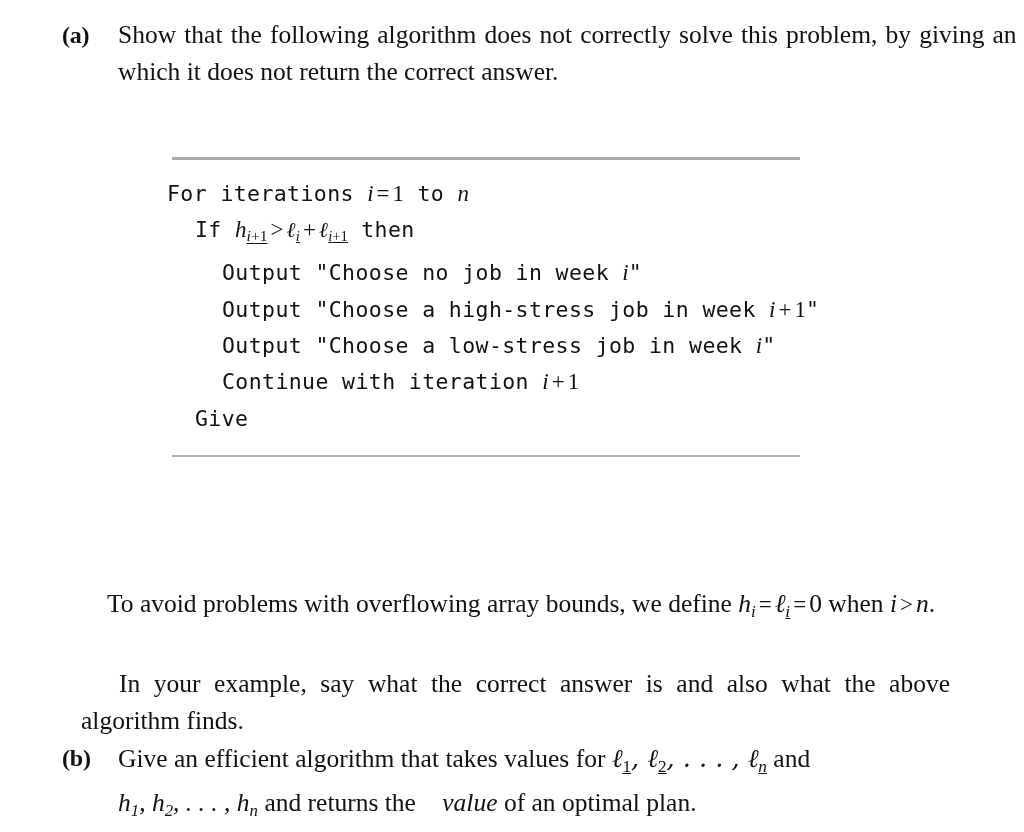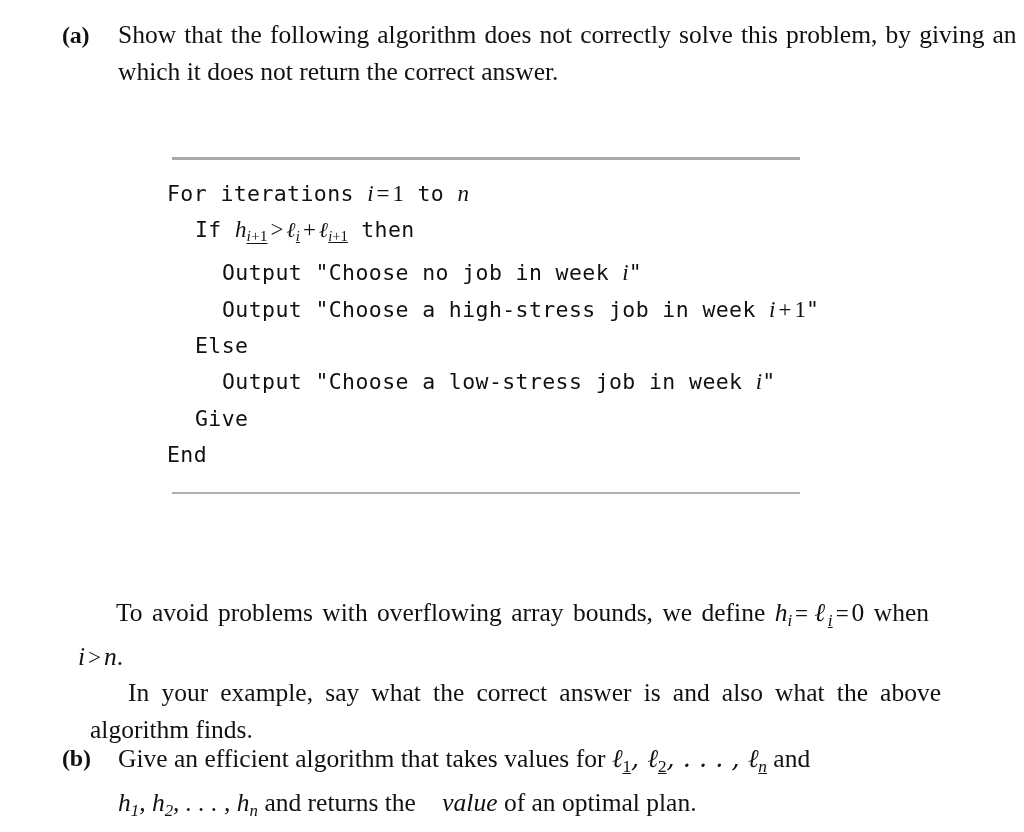--- a/index.html
+++ b/index.html
@@ -42,21 +42,21 @@
     line-height: 36.5px;
     letter-spacing: -0.2px;
   }
 
   
   .para {
     font-size: 25.5px;
     line-height: 36.5px;
     text-align: justify;
     text-justify: inter-word;
-    margin: 16px;
+    margin: 7px;
     padding-left: 62px;
     padding-right: 79px;
     text-indent: 38px;
   }
 
   
   .algo-block {
     margin: 0;
     padding: 0;
   }
@@ -144,28 +144,27 @@
 
       <div class="algo-line lvl0">For iterations <span class="m">i</span><span class="op">=</span><span class="mr">1</span> to <span class="m">n</span></div>
 
       <div class="algo-line lvl1">If <span class="m">h<sub class="sb">i<span class="up">+1</span></sub></span><span class="op">&gt;</span><span class="ell">ℓ<sub class="sb">i</sub></span><span class="op">+</span><span class="ell">ℓ<sub class="sb">i<span class="up">+1</span></sub></span> then</div>
 
       <div class="algo-line lvl2">Output "Choose no job in week <span class="m">i</span>"</div>
 
       <div class="algo-line lvl2">Output "Choose a high-stress job in week <span class="m">i</span><span class="op">+</span><span class="mr">1</span>"</div>
 
 
-      <div class="algo-line lvl1">Else</div>
 
       <div class="algo-line lvl2">Output "Choose a low-stress job in week <span class="m">i</span>"</div>
 
+      <div class="algo-line lvl2">Continue with iteration <span class="m">i</span><span class="op">+</span><span class="mr">1</span></div>
 
       <div class="algo-line lvl1">Give</div>
 
-      <div class="algo-line lvl0">End</div>
     </div>
 
     <div class="rule thin" style="margin-top:18px;"></div>
   </div>
 
   <div style="position:absolute; left:0; top:578px; width:1024px;">
     <p class="para">To avoid problems with overflowing array bounds, we define <span class="im">h<sub>i</sub></span><span class="op">=</span><span class="ell">ℓ<sub class="sb">i</sub></span><span class="op">=</span>0 when <span class="im">i</span><span class="op">&gt;</span><span class="im">n</span>.</p>
   </div>
 
   <div style="position:absolute; left:12px; top:659px; width:1024px;">

